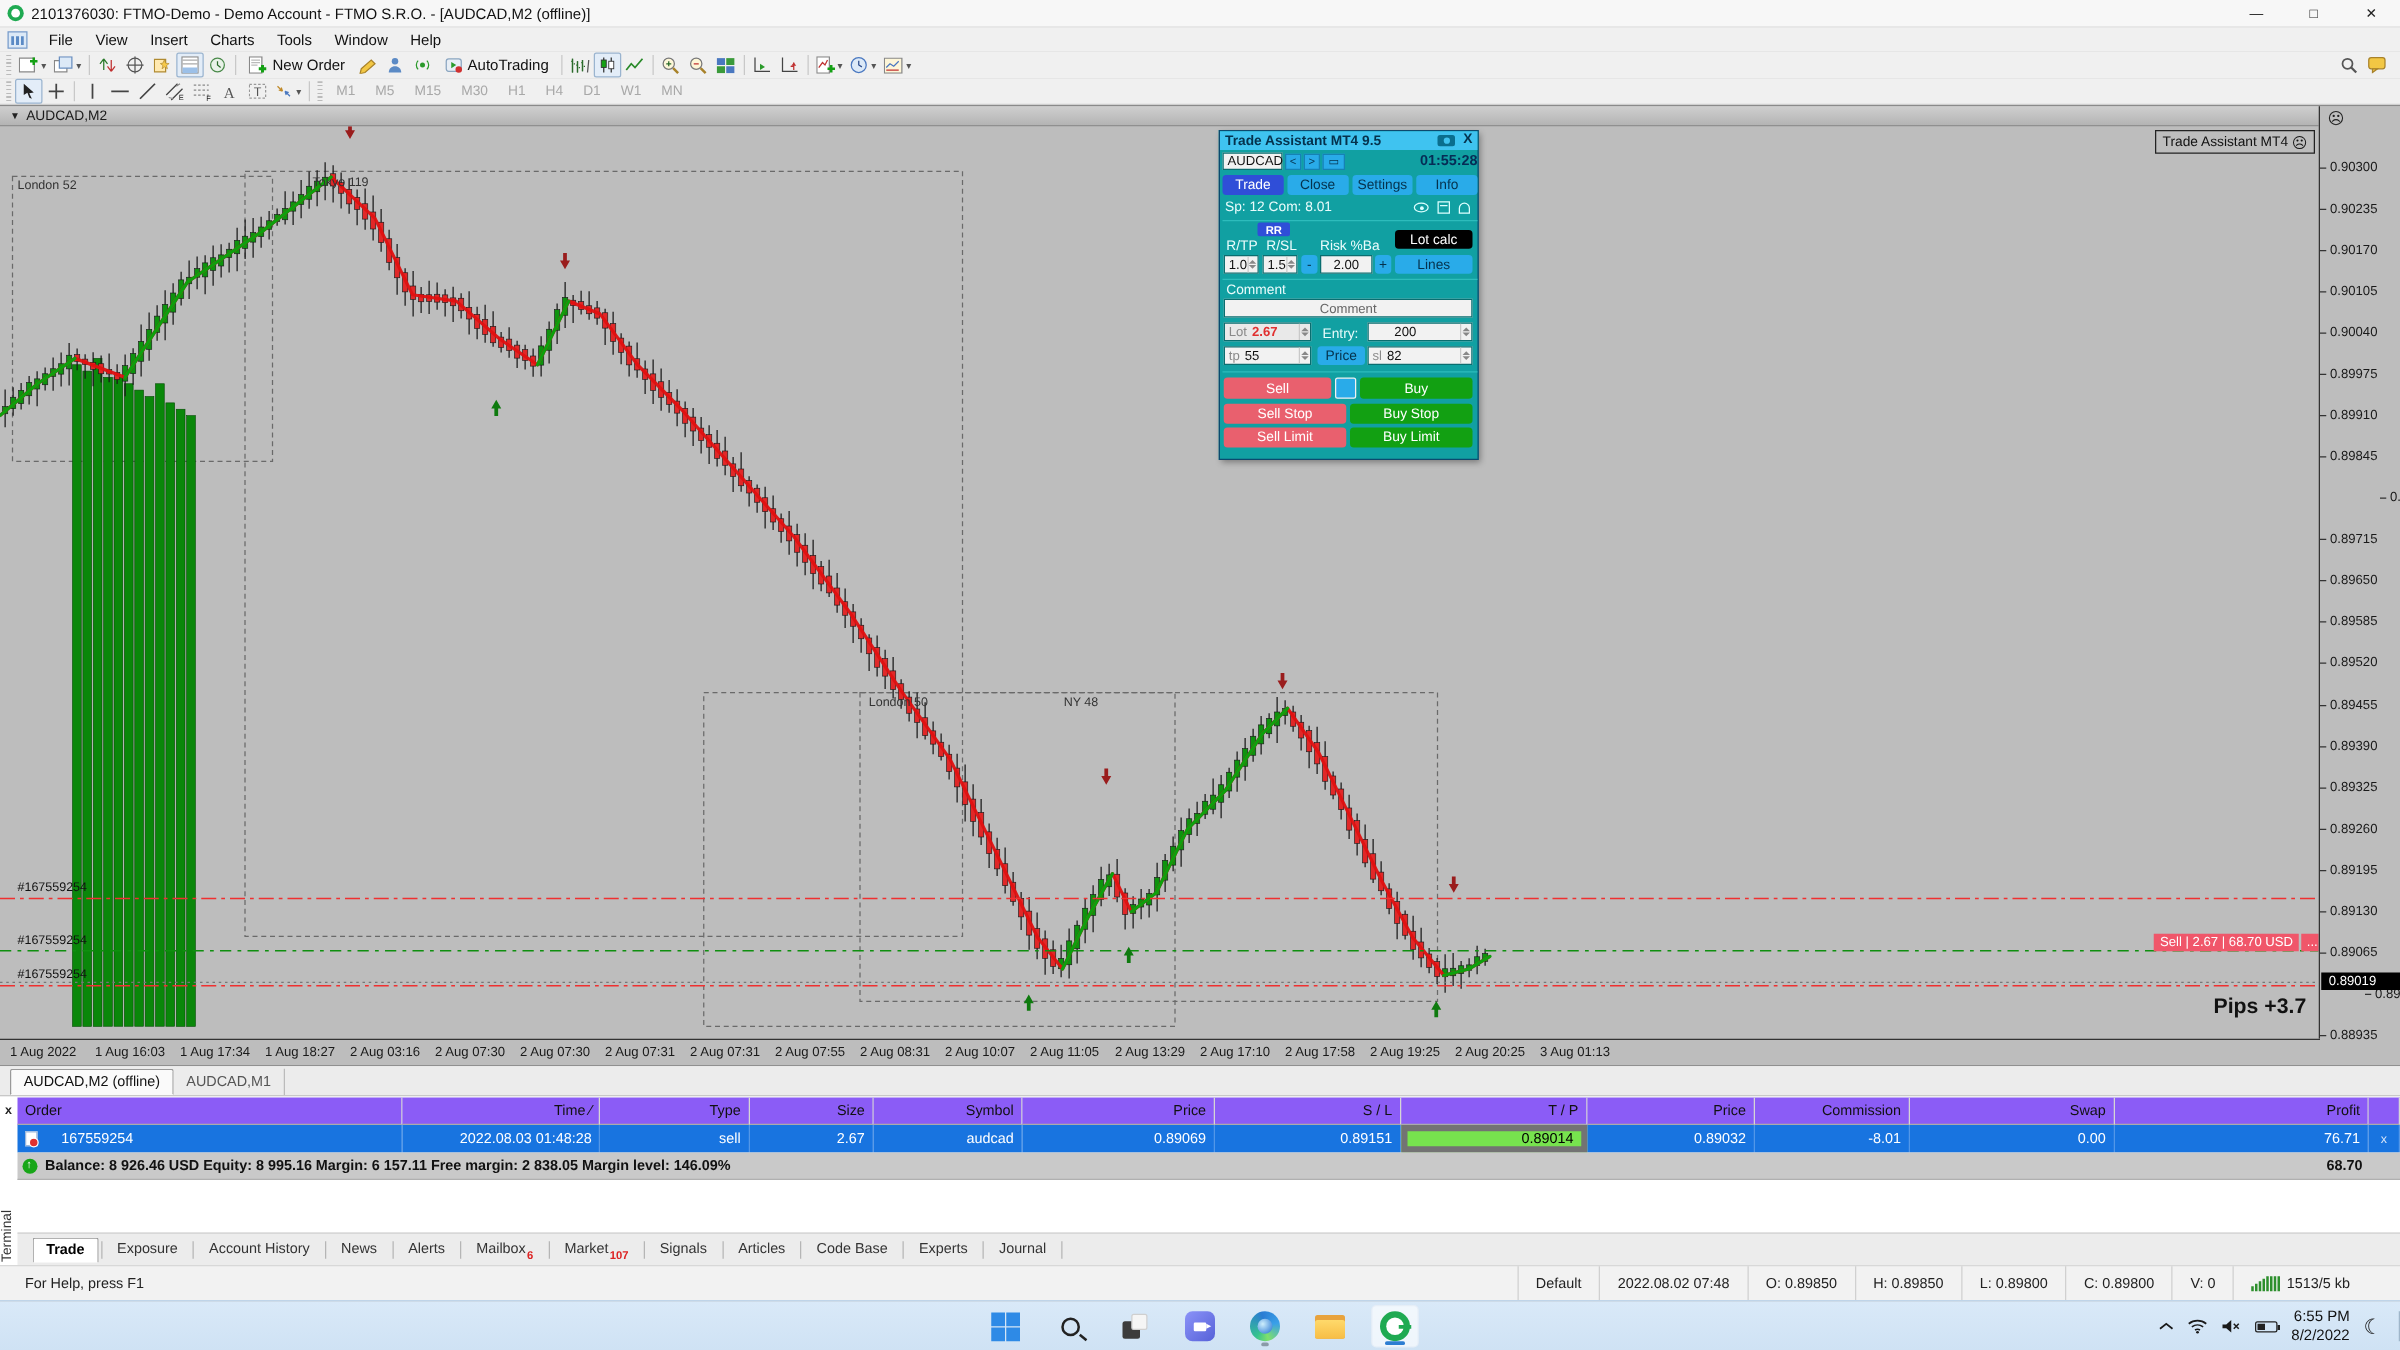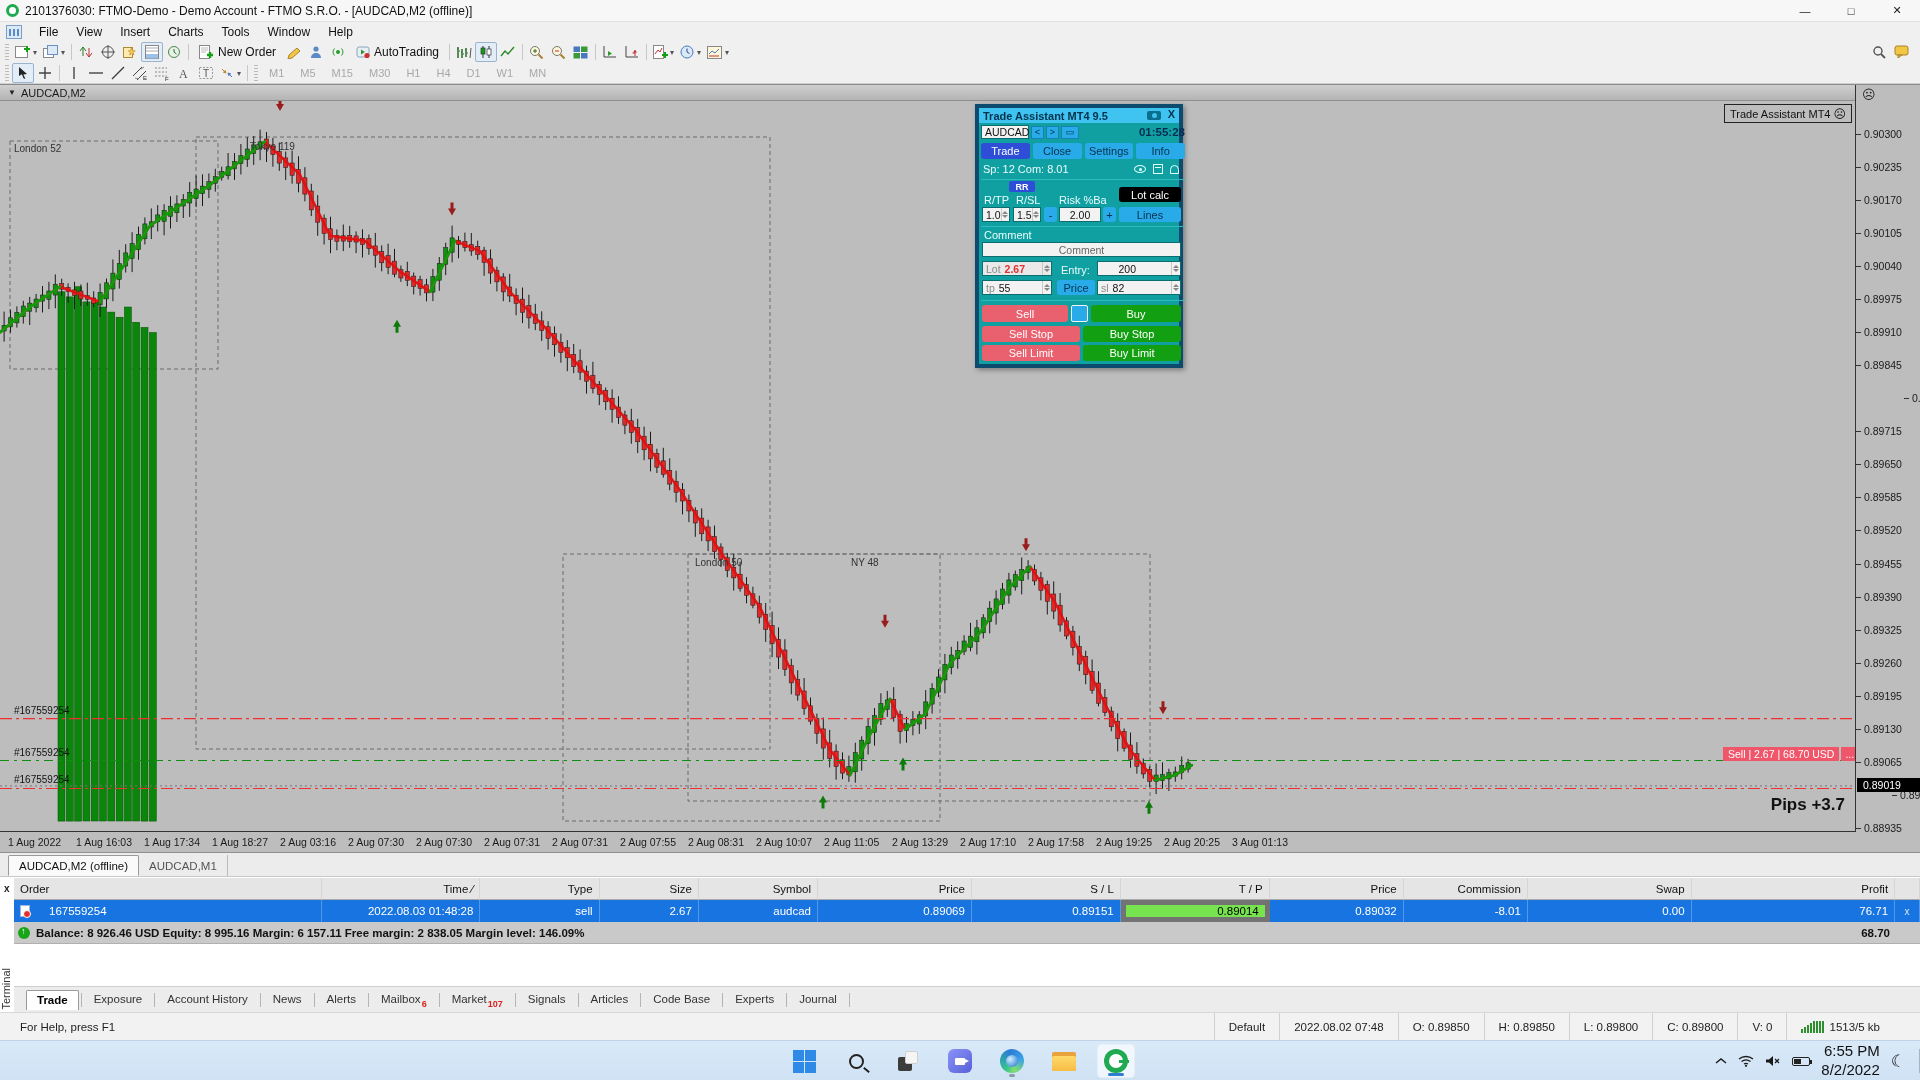--- a/index.html
+++ b/index.html
@@ -49,21 +49,21 @@
 #pips-label{position:absolute;right:10px;top:694px;font-size:17px;font-weight:bold;color:#111}
 #price-scale{position:absolute;left:1855px;top:0;width:65px;height:746px;border-left:1px solid #333;background:#bdbdbd}
 .ptick{position:absolute;left:8px;font-size:10.5px;color:#1a1a1a;white-space:nowrap}
 .ptick:before{content:"";position:absolute;left:-8px;top:6px;width:5px;height:1px;background:#333}
 #cur-price{position:absolute;left:1px;top:676px;width:64px;background:#000;color:#fff;font-size:10.5px;padding:1px 3px 1px 6px}
 #scale-sad{position:absolute;left:6px;top:2px;font-size:13px;color:#222}
 #time-axis{position:absolute;left:0;top:746px;width:1856px;height:22px;border-top:1px solid #333;background:#bdbdbd}
 .tlabel{position:absolute;top:4px;font-size:10.5px;color:#1a1a1a;white-space:nowrap}
 
 
-#ta-panel{position:absolute;left:975px;top:104px;width:208px;height:264px;background:#11a0a2;border:4px solid #0c4a6e;box-shadow:2px 2px 5px rgba(0,0,0,.35);font-size:11px}
+#ta-panel{position:absolute;left:975px;top:104px;width:208px;height:264px;background:#11a0a2;border:1px solid #0c4a6e;box-shadow:2px 2px 5px rgba(0,0,0,.35);font-size:11px}
 #ta-header{position:absolute;left:0;top:0;width:100%;height:15px;background:#3fc3f0;display:flex;align-items:center;padding:0 4px;color:#05324d;font-weight:bold;font-size:11px}
 #ta-cam{margin-left:auto;width:14px;height:9px;background:#0a6e8e;border-radius:2px;position:relative;margin-right:14px}
 #ta-cam:after{content:"";position:absolute;left:5px;top:2px;width:5px;height:5px;border-radius:50%;background:#3fc3f0}
 #ta-close{position:absolute;right:4px;top:0;color:#05324d;font-weight:bold;font-size:11px}
 #ta-symrow{position:absolute;left:2px;top:17px;width:204px;height:14px;display:flex;align-items:center;gap:2px}
 #ta-symbol{background:#f2f2f2;border:1px solid #0a6e70;width:48px;height:14px;font-size:10.5px;padding-left:3px;display:flex;align-items:center;color:#111}
 .ta-mini{width:13px;height:13px;background:#29abe9;color:#05324d;font-size:9px;display:flex;align-items:center;justify-content:center;border:1px solid #1682b4}
 #ta-folder{width:18px}
 #ta-timer{margin-left:auto;color:#062c55;font-weight:bold;font-size:11.5px}
 .ta-tabs{position:absolute;left:2px;top:35px;width:204px;display:flex;gap:3px}
@@ -97,21 +97,21 @@
 
 #terminal{position:absolute;left:0;top:852px;width:1920px;height:160px;background:#fff;border-top:1px solid #909090}
 #term-x{position:absolute;left:4px;top:30px;font-size:10px;font-weight:bold;color:#222}
 #term-side{position:absolute;left:0px;bottom:2px;font-size:11px;color:#333;writing-mode:vertical-rl;transform:rotate(180deg)}
 #chart-tabs{position:absolute;left:0;top:0;width:1920px;height:24px;background:#ececec;display:flex;align-items:flex-end;padding-left:8px;border-bottom:1px solid #c8c8c8}
 .chart-tab{height:21px;display:flex;align-items:center;padding:0 10px;font-size:11.5px;color:#111}
 .chart-tab.active{background:#fafafa;border:1px solid #999;border-bottom:1px solid #fafafa;border-radius:2px 2px 0 0}
 .chart-tab.inactive{color:#555;border-right:1px solid #bbb}
 #term-table{position:absolute;left:14px;top:25px;width:1906px}
 .trow{display:flex;width:1906px}
-#term-head .cell{height:22px;background:#e5e5e5;border-bottom:1px solid #aaa;border-right:1px solid #d5d5d5;font-size:11.5px;color:#111;display:flex;align-items:center;justify-content:flex-end;padding:0 6px}
+#term-head .cell{height:22px;background:#8b5cf6;border-bottom:1px solid #aaa;border-right:1px solid #d5d5d5;font-size:11.5px;color:#111;display:flex;align-items:center;justify-content:flex-end;padding:0 6px}
 #term-head .cell.left{justify-content:flex-start}
 #order-row .cell{height:22px;background:#1874e0;color:#fff;font-size:11.5px;display:flex;align-items:center;justify-content:flex-end;padding:0 6px;border-right:1px solid rgba(255,255,255,.25)}
 #order-row .cell.left{justify-content:flex-start;gap:19px}
 #order-row .cell.tp-green{background:#77e34e;color:#000;border:5px solid #737373}
 #order-row .cell.close-x{color:#d9e6f8;font-size:10px;justify-content:center}
 .doc-ico{width:10px;height:12px;background:#fff;border:1px solid #9db8dc;position:relative}
 .doc-ico:after{content:"";position:absolute;right:-2px;bottom:-2px;width:6px;height:6px;border-radius:50%;background:#e03030;border:1px solid #fff}
 #balance-row{position:absolute;left:14px;top:69px;width:1906px;height:22px;background:#c9c9c9;display:flex;align-items:center;font-weight:bold;font-size:11.5px;color:#111;border-bottom:1px solid #b0b0b0}
 .up-ico{width:12px;height:12px;border-radius:50%;background:#18a618;margin:0 6px 0 4px;position:relative}
 .up-ico:after{content:"↑";position:absolute;left:3px;top:-1px;color:#fff;font-size:9px}
@@ -151,21 +151,21 @@
 #edge-ico{width:24px;height:24px;border-radius:50%;background:conic-gradient(from 220deg,#35c28f,#2b7cd3 35%,#3aa0e8 60%,#7fe06b 85%,#35c28f)}
 #edge-ico i{display:block;width:12px;height:12px;margin:6px;border-radius:50%;background:radial-gradient(circle at 35% 35%,#cdeefc,#1f6fd0)}
 #folder-ico{position:relative;width:24px;height:19px}
 #folder-ico .back{position:absolute;left:0;top:0;width:24px;height:19px;background:#e8a33d;border-radius:2px}
 #folder-ico .front{position:absolute;left:0;top:4px;width:24px;height:15px;background:linear-gradient(#ffd96b,#f7bd45);border-radius:2px}
 #mt4-ico{width:24px;height:24px;border-radius:50%;background:#1faa52;position:relative}
 #mt4-ico:after{content:"";position:absolute;left:5px;top:5px;width:14px;height:14px;border-radius:50%;background:#fff}
 #mt4-ico:before{content:"";position:absolute;right:-1px;top:11px;width:10px;height:3px;background:#1faa52;z-index:2}
 #tb-tray{position:absolute;right:14px;top:0;height:40px;display:flex;align-items:center;gap:11px}
 .tray-ico{color:#1a1a1a;font-size:13px;display:flex;align-items:center}
-#clock{text-align:right;font-size:15px;color:#111;line-height:1.25}
+#clock{text-align:right;font-size:12px;color:#111;line-height:1.25}
 #battery{width:18px;height:9px;border:1px solid #222;border-radius:2px;position:relative}
 #battery:after{content:"";position:absolute;right:-3px;top:2px;width:2px;height:4px;background:#222}
 #battery i{position:absolute;left:1px;top:1px;bottom:1px;width:40%;background:#222}
 #show-desktop{position:absolute;right:0;top:8px;width:1px;height:24px;background:#9fb6ca}
 </style>
 </head>
 <body>
 
 <div id="titlebar">
   <span id="app-logo"></span>

